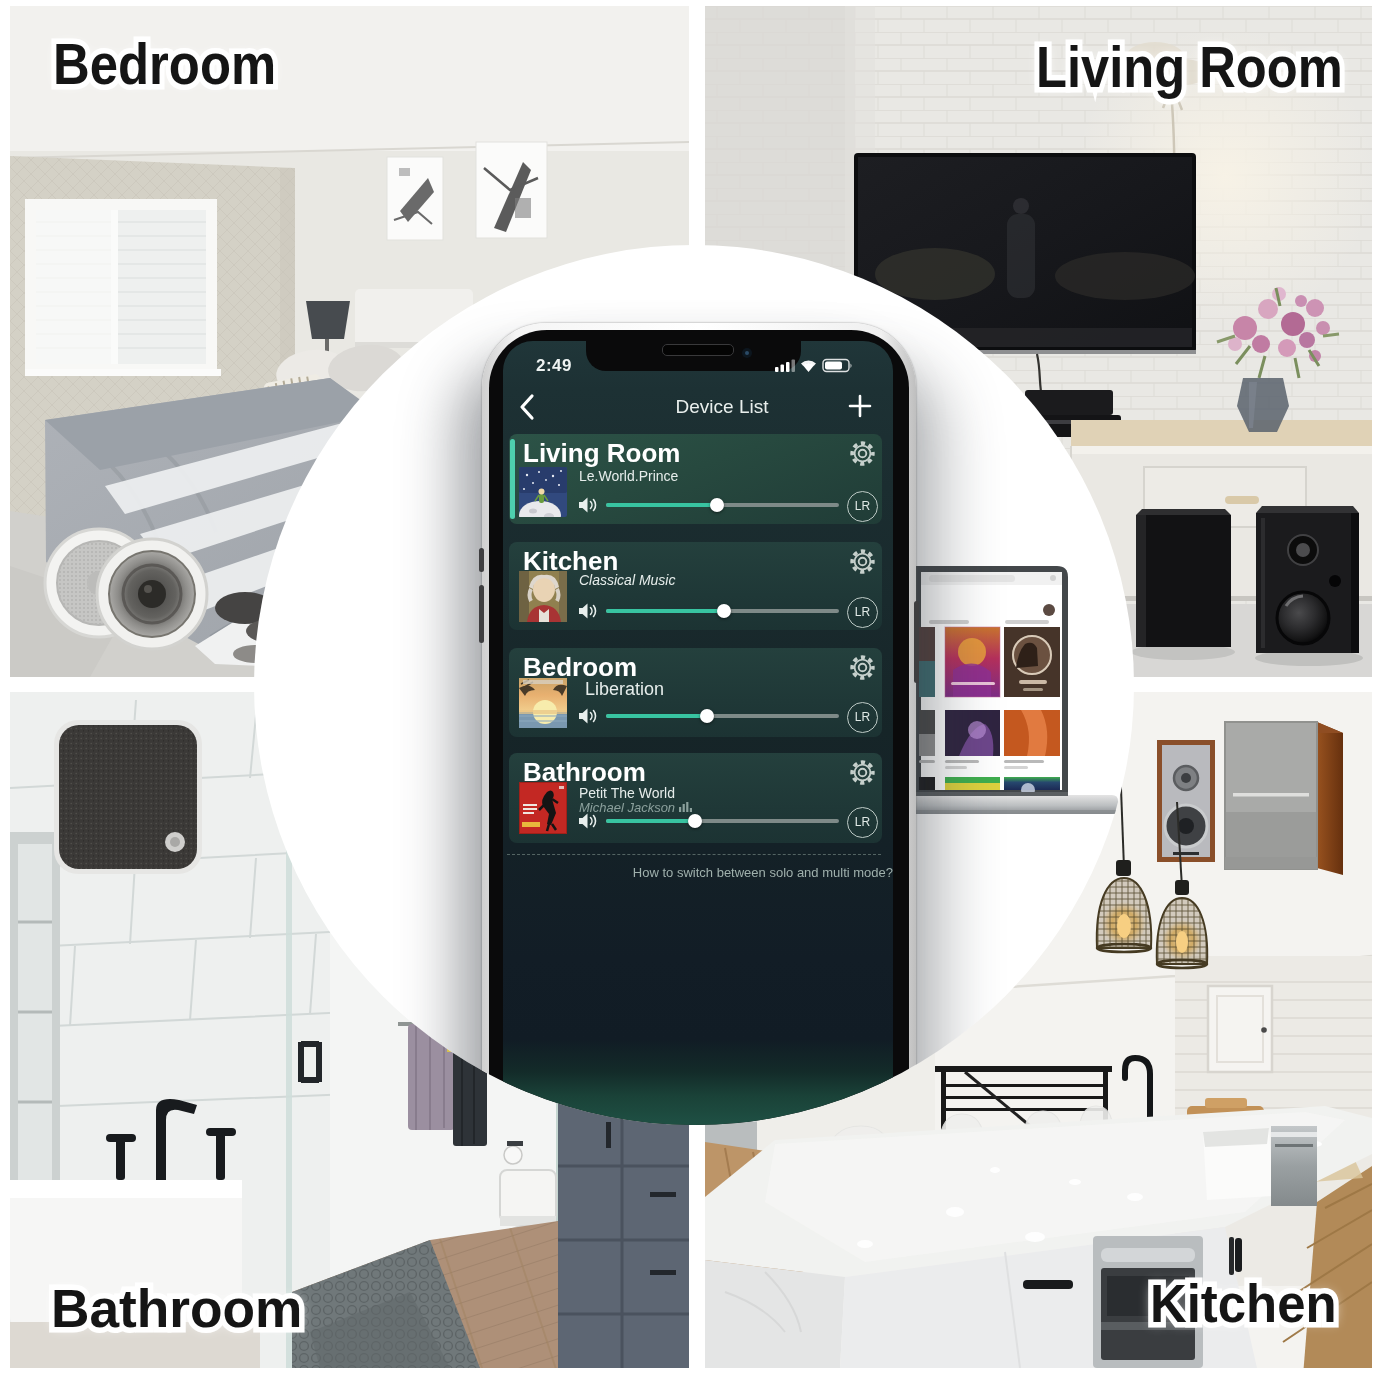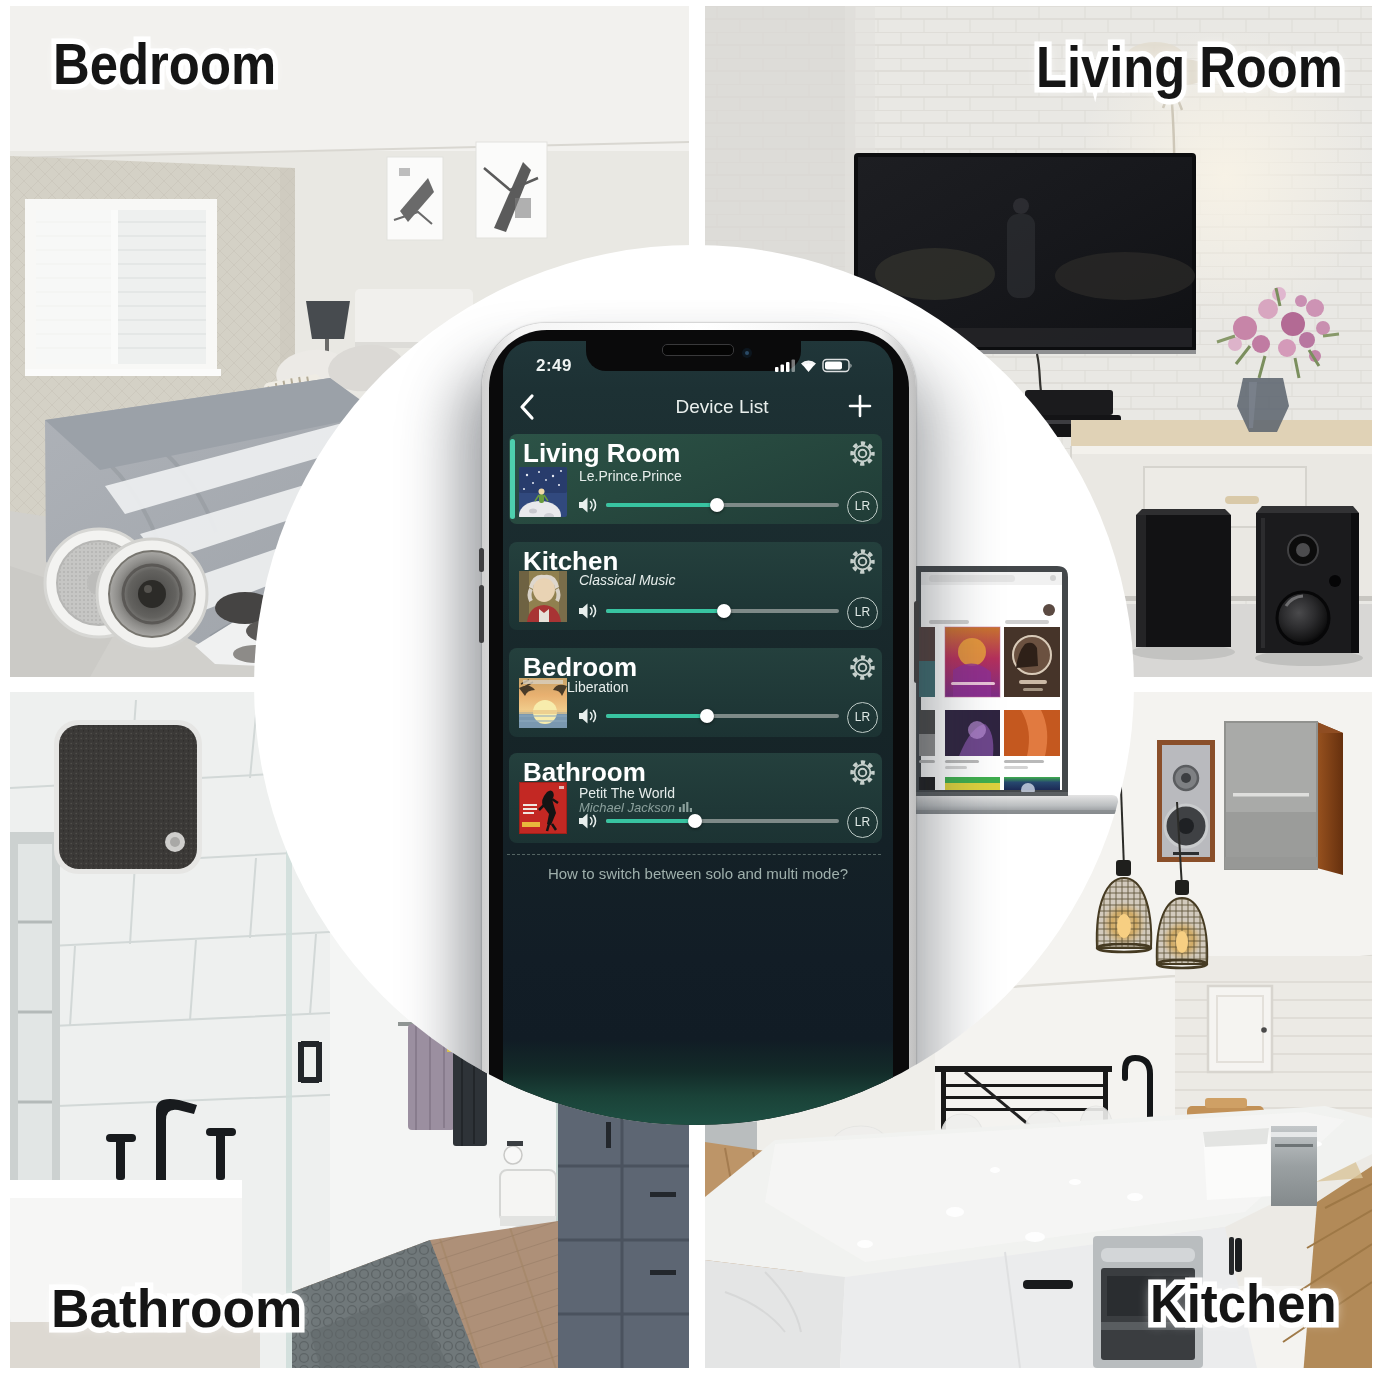--- a/index.html
+++ b/index.html
@@ -641,21 +641,21 @@
               <circle cx="5" cy="22" r="1"></circle>
 </g>
 <ellipse cx="21" cy="48" rx="21" ry="14" fill="#e9e9ec"></ellipse>
 <ellipse cx="14" cy="44" rx="4" ry="2.5" fill="#c9c9cf"></ellipse>
 <ellipse cx="30" cy="49" rx="5" ry="3" fill="#cfcfd5"></ellipse>
 <rect x="20" y="27" width="5" height="9" rx="2" fill="#6a9c3e"></rect>
 <circle cx="22.5" cy="24.5" r="3" fill="#f0d9a8"></circle>
 <path d="M20 28 l-4 6 M25 28 l4 6" stroke="#6a9c3e" stroke-width="1.5"></path>
 </svg>
 
-<div class="abs" style="left:70px;top:34px;font-size:14px;color:#e6edeb;">Le.Prince.Prince</div>
+<div class="abs" style="left:70px;top:34px;font-size:14px;color:#e6edeb;">Le.World.Prince</div>
 
 <svg class="abs" style="left:69px;top:62px;" width="20" height="18" viewBox="0 0 20 18">
 <path d="M1 6 h3.5 l5 -4.5 v15 l-5 -4.5 H1 Z" fill="#e8efed"></path>
 <path d="M12.5 5.5 a5 5 0 0 1 0 7 M15.5 3.5 a8.5 8.5 0 0 1 0 11" fill="none" stroke="#e8efed" stroke-width="1.6" stroke-linecap="round"></path>
 </svg>
 
 <div class="abs" style="left:97px;top:69px;width:233px;height:4px;border-radius:2px;background:#7e8a88;"></div>
 <div class="abs" style="left:97px;top:69px;width:110px;height:4px;border-radius:2px;background:#38c4a1;"></div>
 <div class="abs" style="left:201px;top:64px;width:14px;height:14px;border-radius:50%;background:#ffffff;box-shadow:0 1px 3px rgba(0,0,0,0.5);"></div>
 
@@ -723,21 +723,21 @@
 <rect y="34" width="48" height="16" fill="#7a98b0"></rect>
 <circle cx="26" cy="34" r="12" fill="#f7ecac"></circle>
 <rect y="32" width="48" height="4" fill="#e8c584" opacity="0.7"></rect>
 <path d="M0 10 q10 -6 16 2 q-8 0 -10 6 Z" fill="#4a3b28"></path>
 <path d="M48 8 q-10 -4 -14 4 q7 0 9 6 Z" fill="#4a3b28"></path>
 <path d="M2 6 l8 -4 M4 10 l10 -6" stroke="#4a3b28" stroke-width="1.5"></path>
 <rect x="4" y="2" width="40" height="4" fill="#d8cfc0" opacity="0.8"></rect>
 <path d="M0 38 h48 M0 43 h48" stroke="#8fa9bd" stroke-width="1.5" opacity="0.7"></path>
 </svg>
 
-<div class="abs" style="left:58px;top:31px;font-size:14px;color:#e6edeb;">Liberation</div>
+<div class="abs" style="left:76px;top:31px;font-size:18px;color:#e6edeb;">Liberation</div>
 
 <svg class="abs" style="left:69px;top:59px;" width="20" height="18" viewBox="0 0 20 18">
 <path d="M1 6 h3.5 l5 -4.5 v15 l-5 -4.5 H1 Z" fill="#e8efed"></path>
 <path d="M12.5 5.5 a5 5 0 0 1 0 7 M15.5 3.5 a8.5 8.5 0 0 1 0 11" fill="none" stroke="#e8efed" stroke-width="1.6" stroke-linecap="round"></path>
 </svg>
 
 <div class="abs" style="left:97px;top:66px;width:233px;height:4px;border-radius:2px;background:#7e8a88;"></div>
 <div class="abs" style="left:97px;top:66px;width:100px;height:4px;border-radius:2px;background:#38c4a1;"></div>
 <div class="abs" style="left:191px;top:61px;width:14px;height:14px;border-radius:50%;background:#ffffff;box-shadow:0 1px 3px rgba(0,0,0,0.5);"></div>
 
@@ -790,21 +790,21 @@
 
 <div class="abs" style="left:97px;top:66px;width:233px;height:4px;border-radius:2px;background:#7e8a88;"></div>
 <div class="abs" style="left:97px;top:66px;width:88px;height:4px;border-radius:2px;background:#38c4a1;"></div>
 <div class="abs" style="left:179px;top:61px;width:14px;height:14px;border-radius:50%;background:#ffffff;box-shadow:0 1px 3px rgba(0,0,0,0.5);"></div>
 
 <div class="abs" style="left:338px;top:54px;width:29px;height:29px;border-radius:50%;border:1.7px solid #bdcac6;color:#dfe8e5;font-size:12px;text-align:center;line-height:28px;">LR</div>
 </div>
 
 <div class="abs" style="left:4px;top:513px;width:374px;border-top:1.5px dashed #647673;opacity:0.8;"></div>
 
-<div class="abs" style="left:0;top:524px;width:390px;text-align:center;font-size:15px;color:#9fb0ac;">How to switch between solo and multi mode?</div>
+<div class="abs" style="left:0;top:524px;width:390px;text-align:right;font-size:13px;color:#9fb0ac;">How to switch between solo and multi mode?</div>
 </div>
 </div>
 
 </div>
 
 <div class="lbl" id="lbl-bedroom" style="left:53px;top:36px;font-size:57px;transform:scaleX(0.892);"><span class="stk">Bedroom</span><span class="fil">Bedroom</span></div>
 
 <div class="lbl" id="lbl-living" style="left:1036px;top:39px;font-size:57px;transform:scaleX(0.889);"><span class="stk">Living&nbsp;Room</span><span class="fil">Living&nbsp;Room</span></div>
 
 <div class="lbl" id="lbl-bath" style="left:51px;top:1281px;font-size:54px;transform:scaleX(0.986);"><span class="stk">Bathroom</span><span class="fil">Bathroom</span></div>

